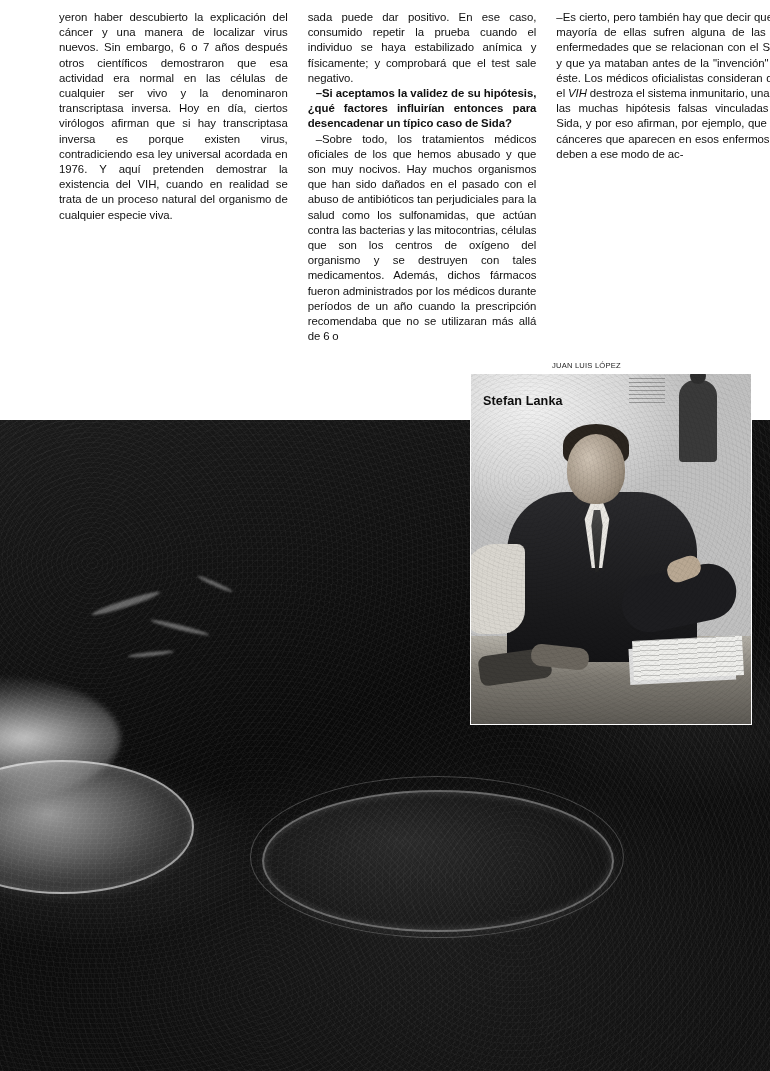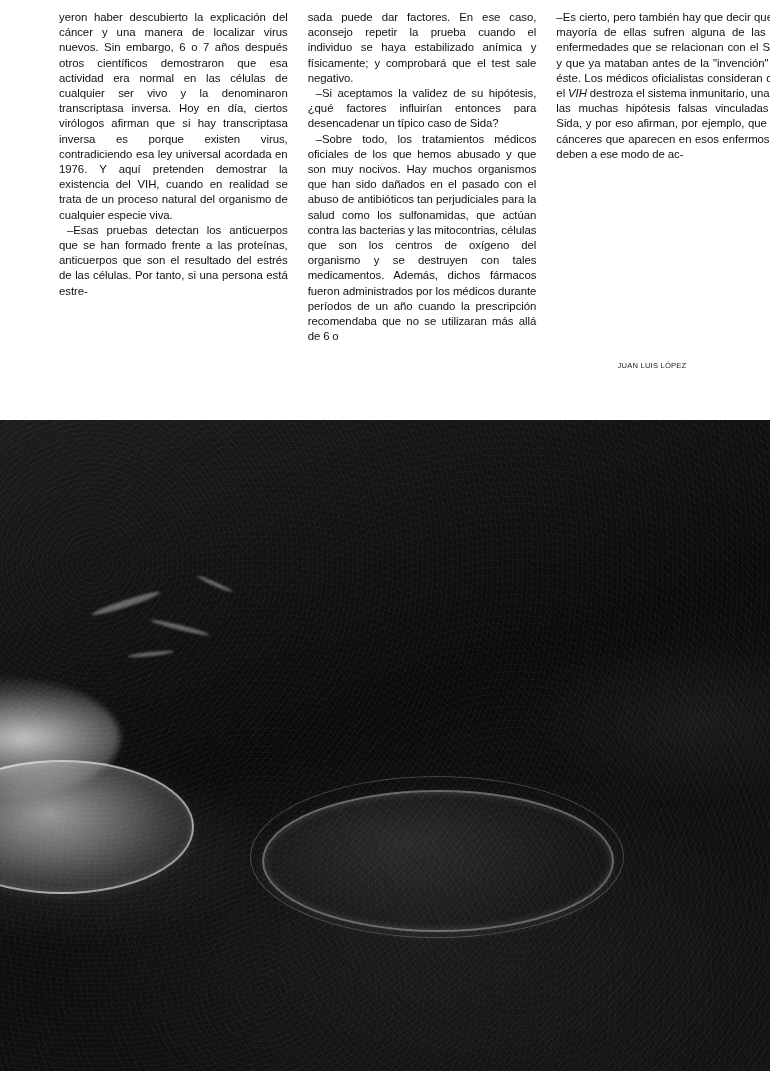--- a/index.html
+++ b/index.html
@@ -44,35 +44,35 @@
     text-align: justify;
     text-justify: inter-word;
     letter-spacing: -0.05px;
     word-spacing: -0.2px;
   }
   .col p + p {
     margin-top: 0px;
     text-indent: 8px;
   }
   .q {
-    font-weight: normal;
+    font-weight: bold;
   }
   .ital {
     font-style: italic;
   }
 
   
   .credit {
     position: absolute;
     right: 18px;
     top: 361px;
     font-size: 7.6px;
     letter-spacing: 0.2px;
     color: #222;
-    text-align: center;
+    text-align: left;
     width: 200px;
   }
 
   
   .photo {
     position: absolute;
     left: 0;
     top: 420px;
     width: 770px;
     height: 651px;
@@ -307,25 +307,24 @@
 </style>
 </head>
 <body>
 
 <div id="page">
 
   <div class="columns">
 
     <div class="col">
       <p><span>yeron haber descubierto la explicación del cáncer y una manera de localizar virus nuevos. Sin embargo, 6 o 7 años después otros científicos demostraron que esa actividad era normal en las células de cualquier ser vivo y la denominaron transcriptasa inversa. Hoy en día, ciertos virólogos afirman que si hay transcriptasa inversa es porque existen virus, contradiciendo esa ley universal acordada en 1976. Y aquí pretenden demostrar la existencia del VIH, cuando en realidad se trata de un proceso natural del organismo de cualquier especie viva.</span></p>
-      <p><span>–Esas pruebas detectan los anticuerpos que se han formado frente a las proteínas, anticuerpos que son el resultado del estrés de las células. Por tanto, si una persona está estre-</span></p>
     </div>
 
     <div class="col">
-      <p><span>sada puede dar factores. En ese caso, aconsejo repetir la prueba cuando el individuo se haya estabilizado anímica y físicamente; y comprobará que el test sale negativo.</span></p>
+      <p><span>sada puede dar positivo. En ese caso, consumido repetir la prueba cuando el individuo se haya estabilizado anímica y físicamente; y comprobará que el test sale negativo.</span></p>
       <p class="q"><span>–Si aceptamos la validez de su hipótesis, ¿qué factores influirían entonces para desencadenar un típico caso de Sida?</span></p>
       <p><span>–Sobre todo, los tratamientos médicos oficiales de los que hemos abusado y que son muy nocivos. Hay muchos organismos que han sido dañados en el pasado con el abuso de antibióticos tan perjudiciales para la salud como los sulfonamidas, que actúan contra las bacterias y las mitocontrias, células que son los centros de oxígeno del organismo y se destruyen con tales medicamentos. Además, dichos fármacos fueron administrados por los médicos durante períodos de un año cuando la prescripción recomendaba que no se utilizaran más allá de 6 o</span></p>
     </div>
 
     <div class="col">
       <p><span>–Es cierto, pero también hay que decir que la mayoría de ellas sufren alguna de las 32 enfermedades que se relacionan con el Sida y que ya mataban antes de la "invención" de éste. Los médicos oficialistas consideran que el </span><span class="ital">VIH</span><span> destroza el sistema inmunitario, una de las muchas hipótesis falsas vinculadas al Sida, y por eso afirman, por ejemplo, que los cánceres que aparecen en esos enfermos se deben a ese modo de ac-</span></p>
     </div>
 
   </div>
 
@@ -337,14 +336,33 @@
     <div class="dish-glow"></div>
     <div class="dish dish-rim"></div>
     <div class="dish dish-main"></div>
     <div class="dish dish-left"></div>
     <div class="feather f1"></div>
     <div class="feather f2"></div>
     <div class="feather f3"></div>
     <div class="feather f4"></div>
   </div>
 
+  <div class="inset">
+    <div class="bg"></div>
+    <div class="chart-bg"></div>
+    <div class="figure-bg"></div>
+    <div class="table"></div>
+    <div class="man-body"></div>
+    <div class="man-shirt"></div>
+    <div class="man-tie"></div>
+    <div class="man-hair"></div>
+    <div class="man-head"></div>
+    <div class="man-arm"></div>
+    <div class="hand"></div>
+    <div class="papers"></div>
+    <div class="mic"></div>
+    <div class="mic2"></div>
+    <div class="blob-left"></div>
+    <div class="grain2"></div>
+    <div class="caption">Stefan Lanka</div>
+  </div>
 
 </div>
 
 </body></html>

